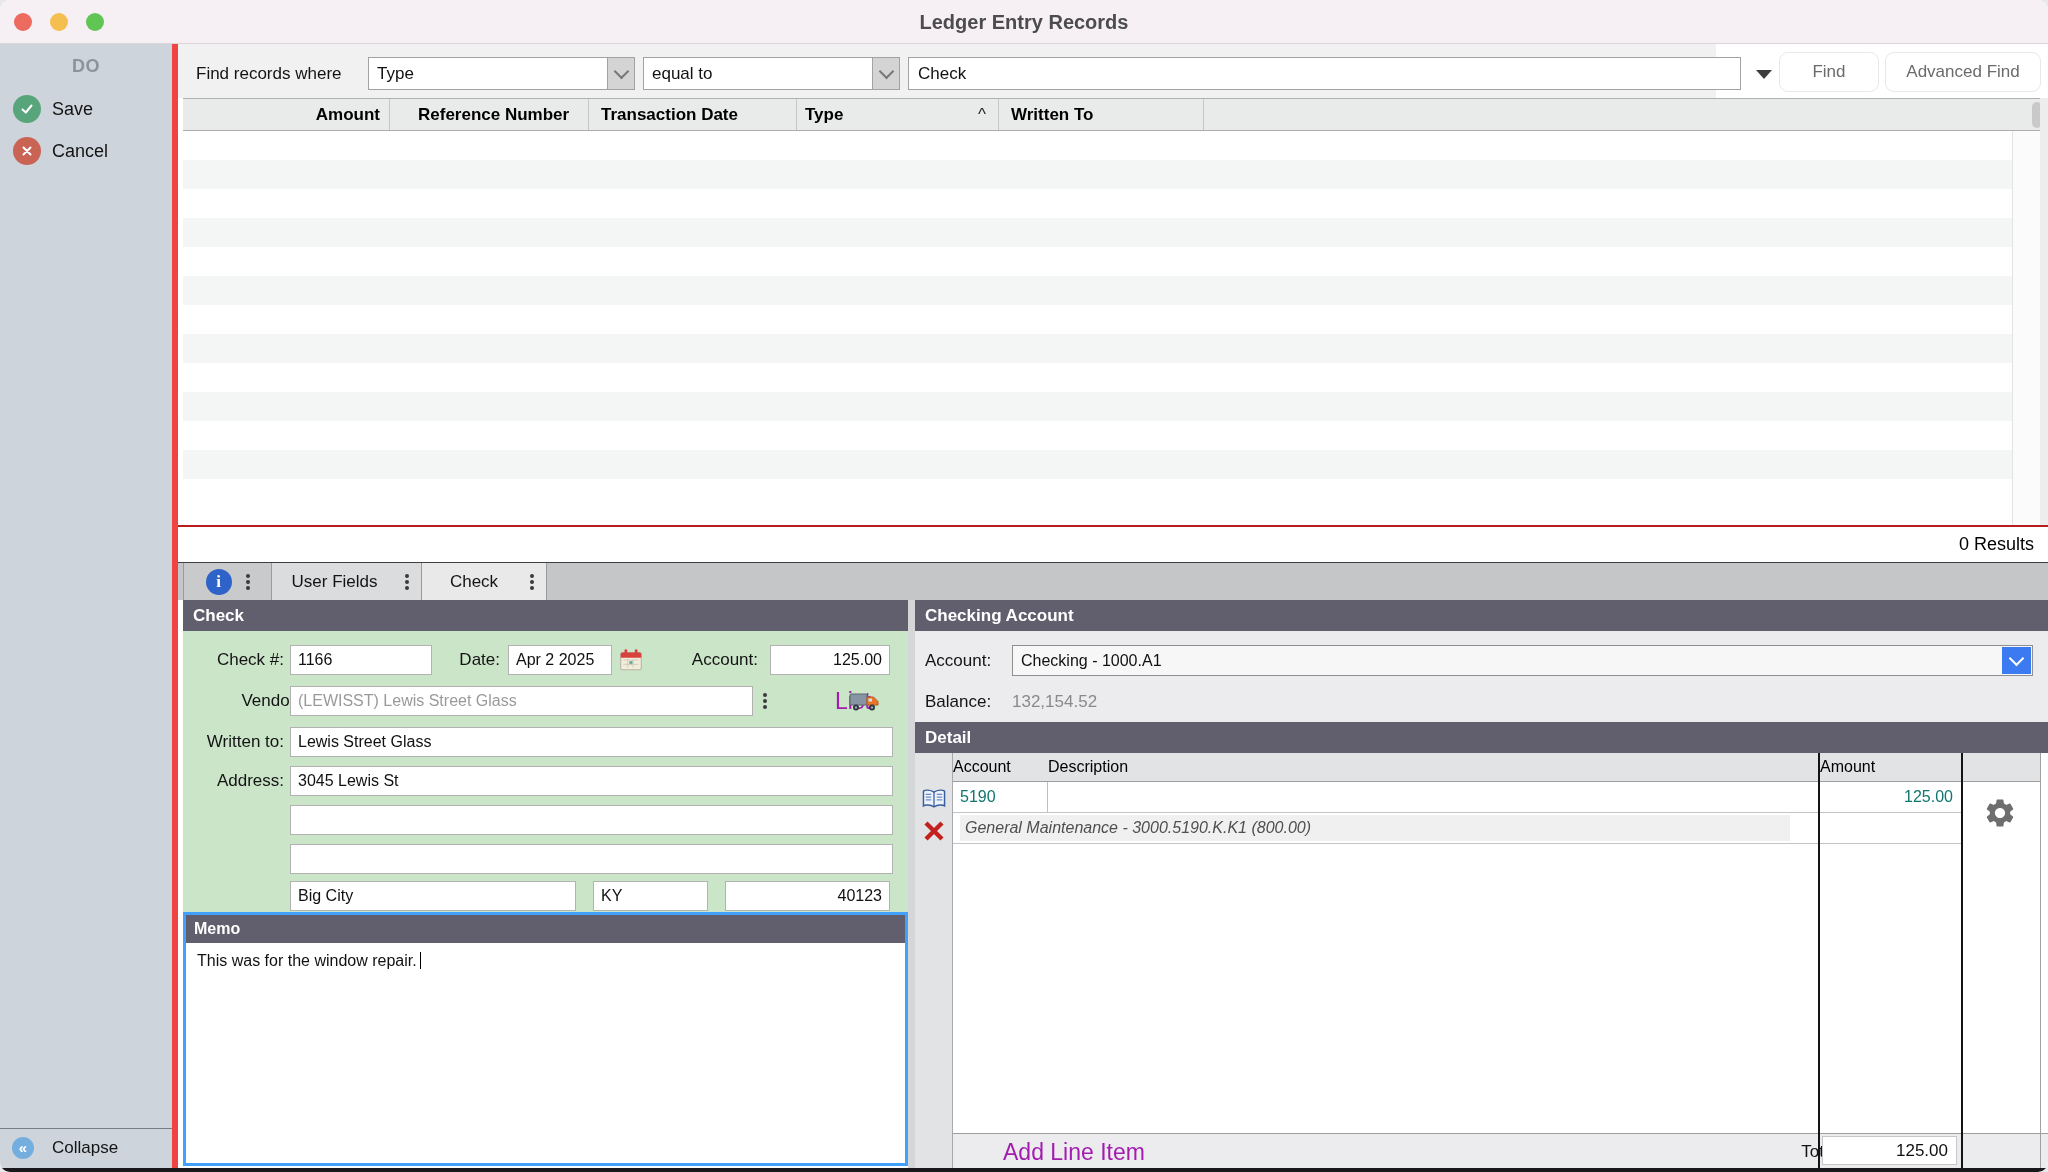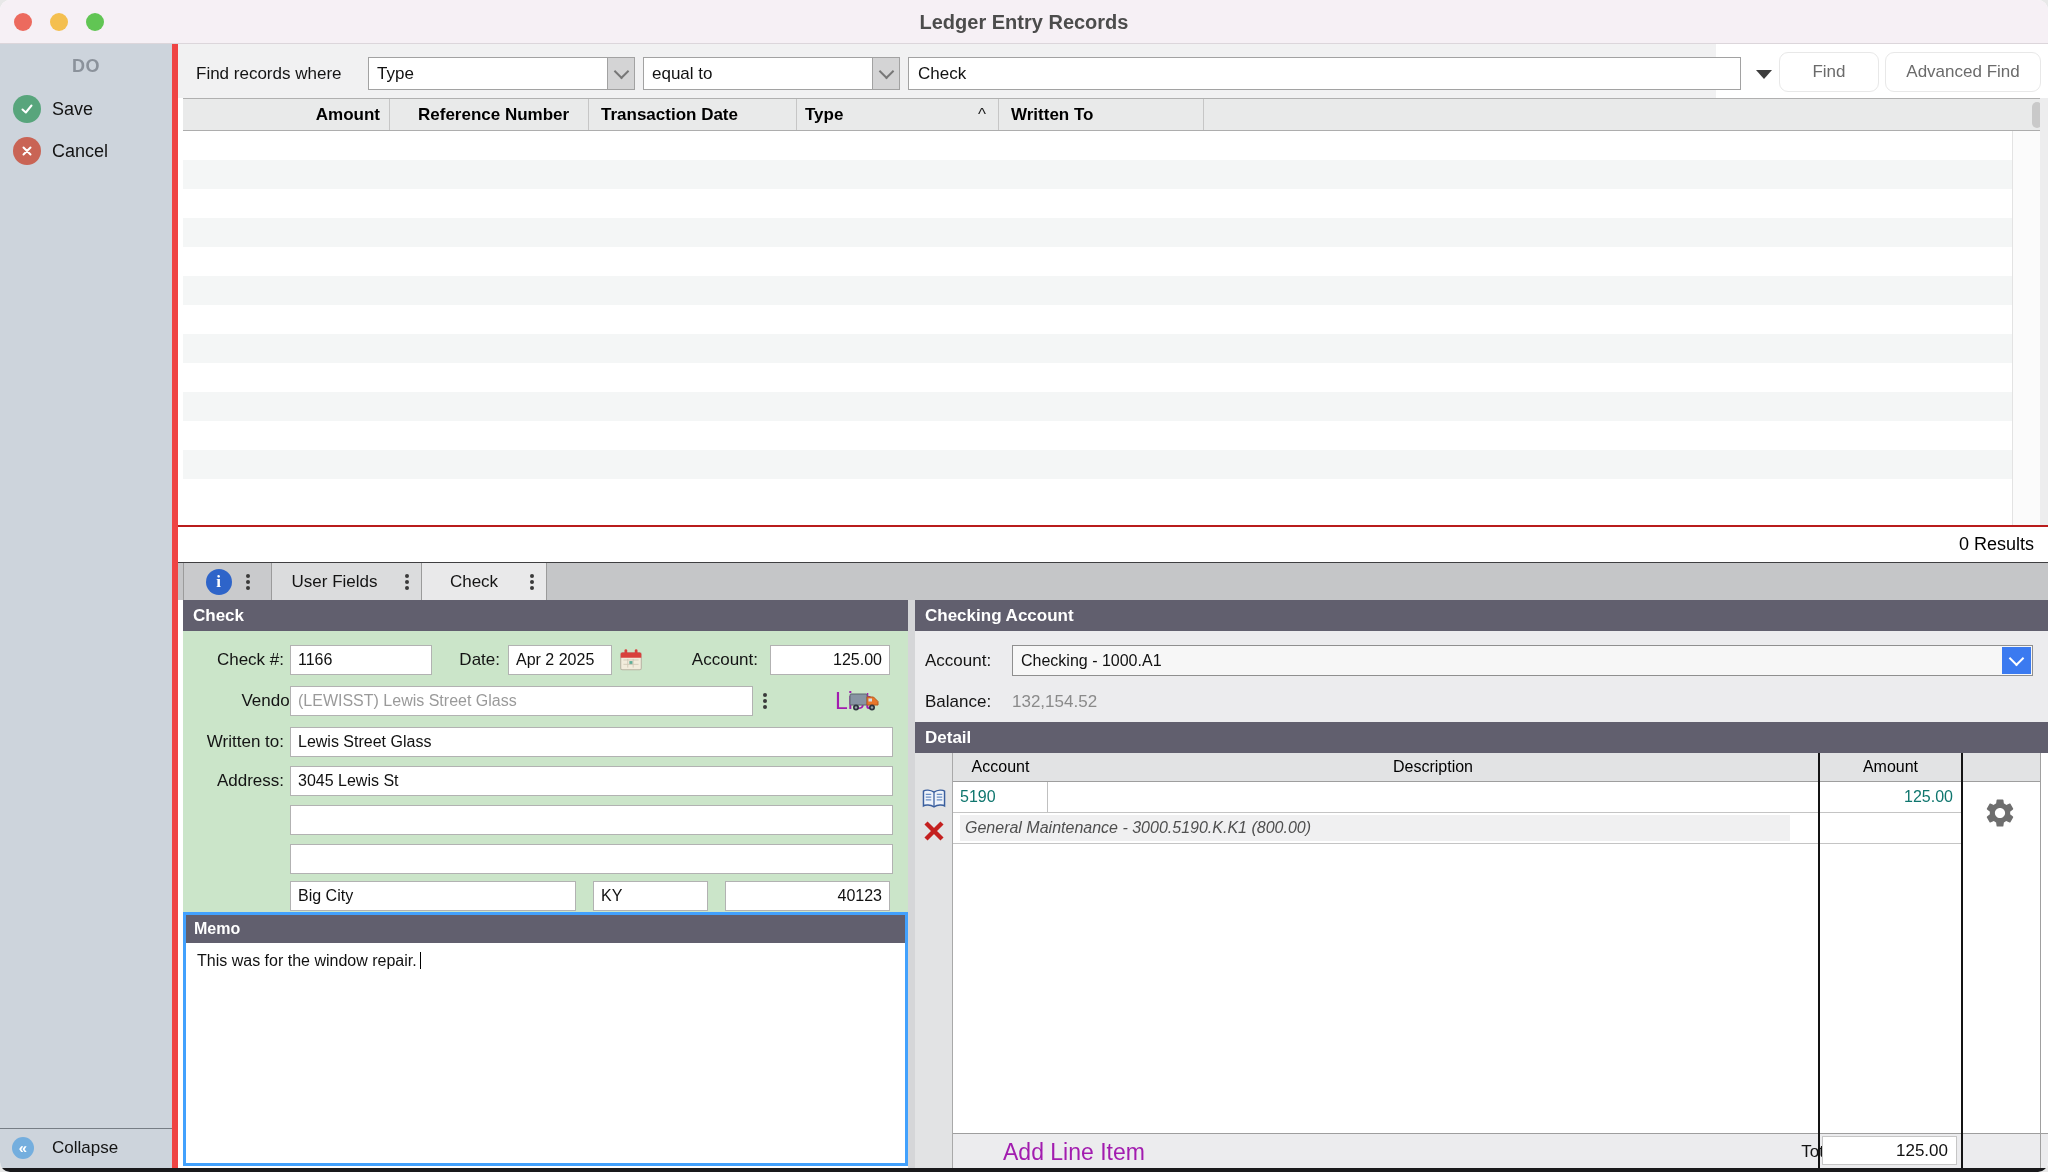--- a/index.html
+++ b/index.html
@@ -59,21 +59,21 @@
   .cursor-bar{display:inline-block;width:1px;height:17px;background:#000;vertical-align:-3px;margin-left:3px;}
   .rightpanel{position:absolute;left:915px;top:600px;width:1133px;height:572px;}
   .ca-body{position:absolute;left:0;top:31px;width:1133px;height:91px;background:#ececee;}
   .plbl{position:absolute;font-size:17px;line-height:31px;color:#141414;}
   .acct-dd{position:absolute;left:97px;top:14px;width:1021px;height:31px;background:#f7f7f7;border:1px solid #8f8f8f;box-sizing:border-box;font-size:16px;line-height:29px;padding:0 8px;color:#111;}
   .acct-btn{position:absolute;top:1px;right:1px;width:29px;height:27px;background:#3b7af0;display:flex;align-items:center;justify-content:center;}
   .chev-w{width:9px;height:9px;border-right:2.5px solid #fff;border-bottom:2.5px solid #fff;transform:rotate(45deg);margin-top:-5px;}
   
   .det-white{position:absolute;left:38px;top:153px;width:1087px;height:415px;background:#fff;}
   .det-headrow{position:absolute;left:38px;top:153px;width:1087px;height:29px;background:#e2e3e4;border-bottom:1px solid #9e9e9e;box-sizing:border-box;}
-  .det-hc{position:absolute;top:0;height:28px;line-height:28px;font-size:16px;color:#000;text-align:center;}
+  .det-hc{position:absolute;top:0;height:28px;line-height:28px;font-size:16px;color:#000;text-align:left;}
   .det-cell{position:absolute;background:#fff;box-sizing:border-box;font-size:16px;line-height:30px;color:#0f766e;}
   .det-rowline{position:absolute;height:1px;background:#c4c4c4;}
   .det-info{position:absolute;background:#f0f0f1;font-style:italic;color:#4f4f4f;font-size:16px;line-height:26px;padding-left:5px;box-sizing:border-box;}
   .det-footer{position:absolute;left:0;top:533px;width:1133px;height:35px;background:#ececee;border-top:1px solid #9e9e9e;box-sizing:border-box;}
   .iconcol{position:absolute;left:0;top:153px;width:38px;height:415px;background:#e2e3e4;border-right:1px solid #a9a9a9;box-sizing:border-box;}
   .vline{position:absolute;top:153px;width:2px;height:415px;background:#141414;}
   .vline-thin{position:absolute;top:153px;width:1px;height:415px;background:#a0a0a0;}
   .total-box{position:absolute;left:907px;top:536px;width:135px;height:29px;background:#fff;border:1px solid #c6c6c6;box-sizing:border-box;font-size:17px;line-height:27px;text-align:right;padding-right:8px;color:#111;}
   .win-edge{position:absolute;left:0;top:1168px;width:2048px;height:4px;background:#19191b;}
 </style>

